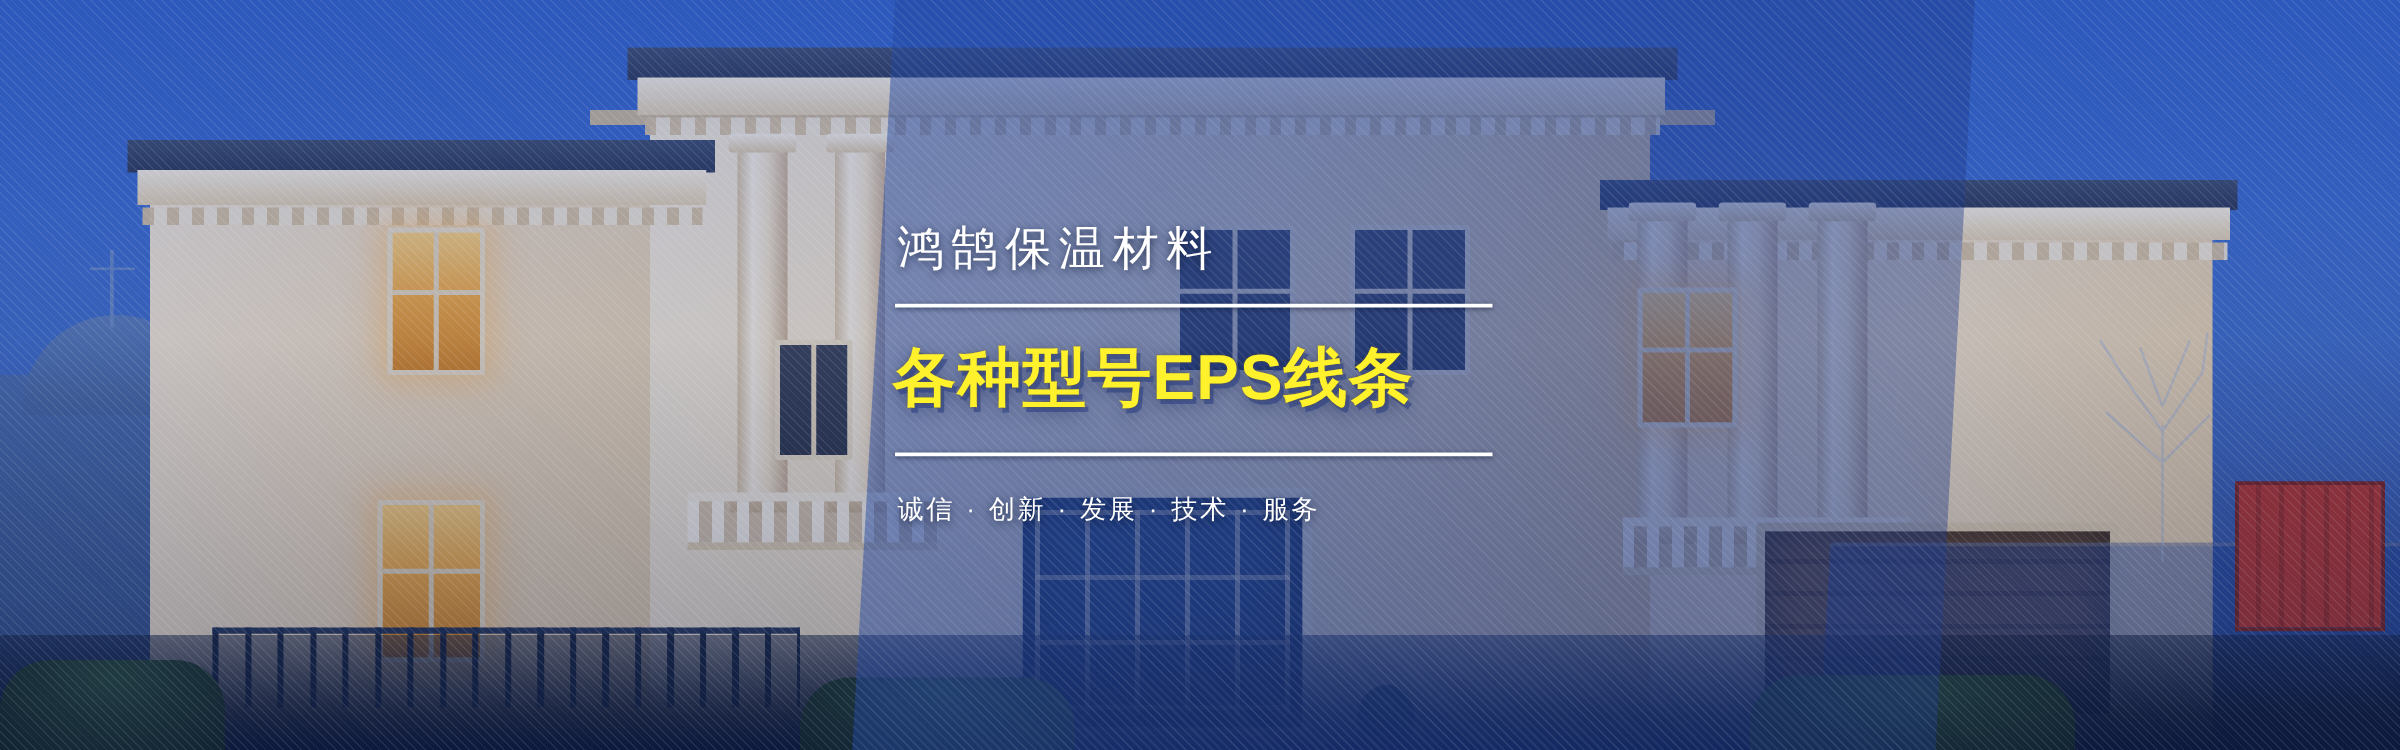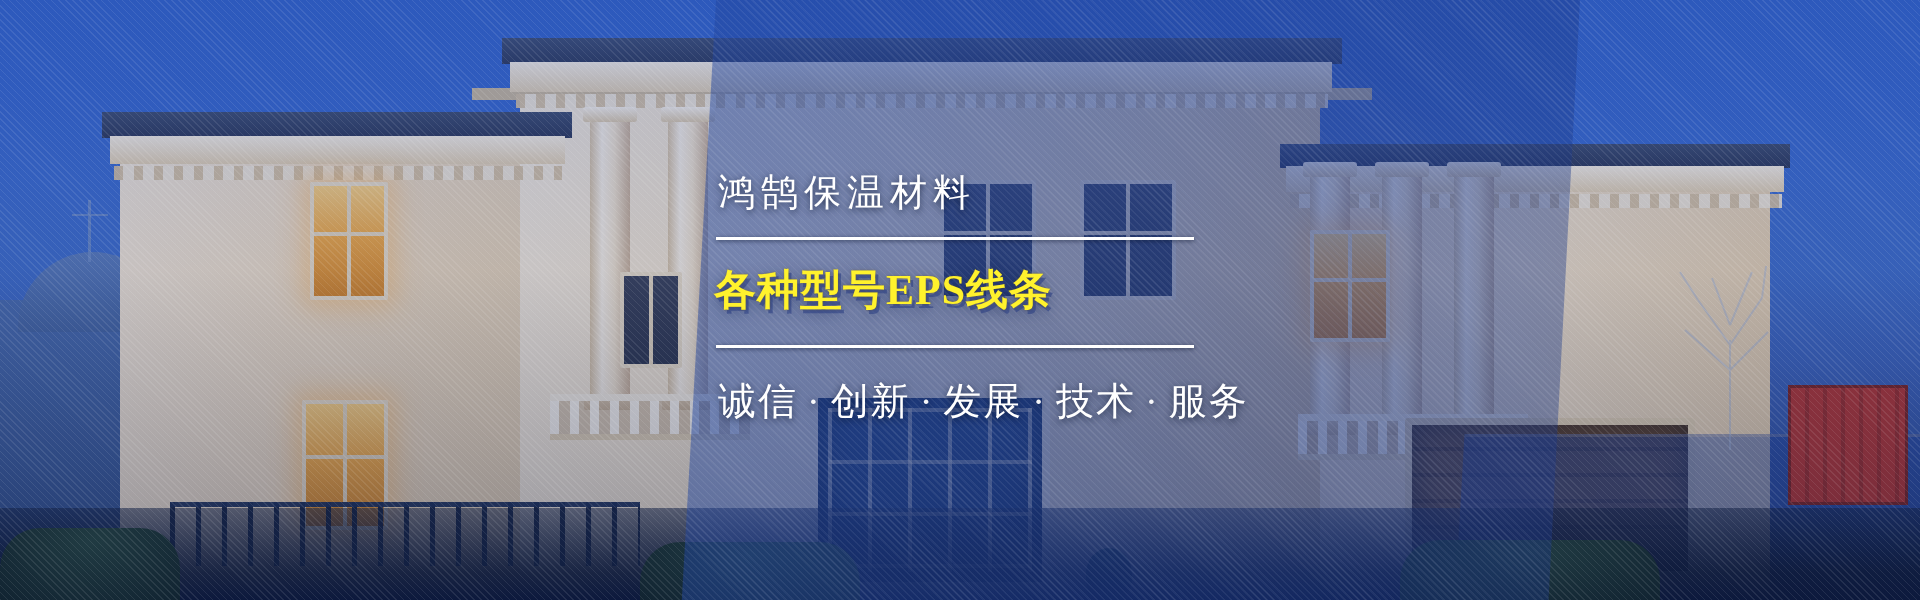--- a/index.html
+++ b/index.html
@@ -2,21 +2,21 @@
 <html><head>
 <meta charset="utf-8">
 <style>
   html,body{margin:0;padding:0;background:#0c1a35;}
   *{box-sizing:border-box;}
 
   #banner{
     position:relative;
     width:1920px;height:600px;
     overflow:hidden;
-    font-family:Liberation Serif, serif;
+    font-family:Liberation Sans, sans-serif;
     background:#404040;
   }
 
   
   .photo{position:absolute;inset:0;overflow:hidden;}
 
   
   .sky{
     position:absolute;inset:0;
     background:
@@ -215,34 +215,34 @@
 
   .rule{
     width:478px;height:3px;background:#ffffff;
     margin:23px 0 26px 2px;
     box-shadow:0 1px 4px rgba(8,18,42,.6);
   }
   .rule.bottom{margin:30px 0 28px 2px;}
 
   .headline{
     color:#fff22d;
-    font-size:42px;
+    font-size:51px;
     font-weight:bold;
     letter-spacing:1px;
     line-height:1.17;
     text-shadow:
       0 0 2px rgba(120,90,0,.55),
       3px 4px 0 rgba(40,60,130,.55),
       0 4px 14px rgba(20,34,80,.55);
     white-space:nowrap;
   }
 
   .tagline{
     color:#ffffff;
-    font-size:38px;
+    font-size:21px;
     letter-spacing:2px;
     font-weight:400;
     text-shadow:0 2px 7px rgba(10,20,45,.75);
     margin-left:4px;
   }
   .tagline .sep{padding:0 9px;opacity:.95;}
 </style>
 </head>
 <body>
 

